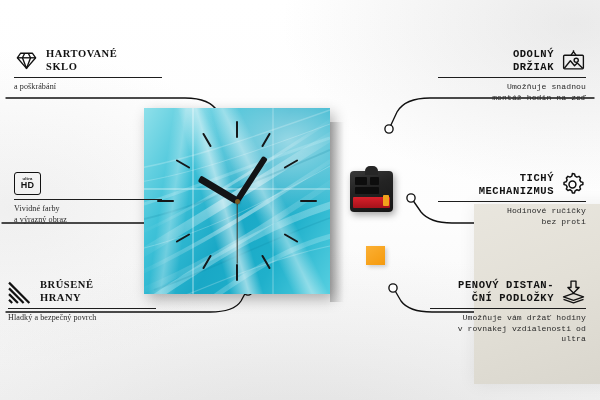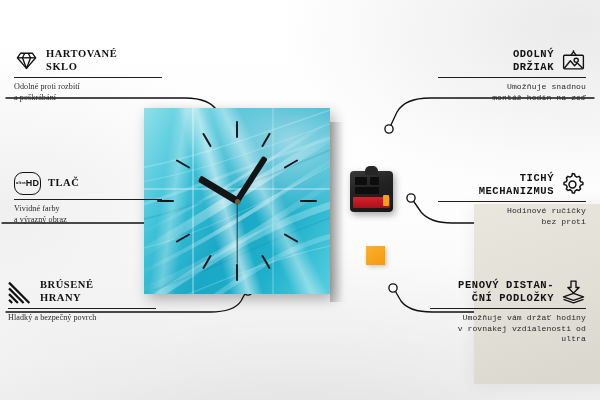--- a/index.html
+++ b/index.html
@@ -63,22 +63,22 @@
 
   
   .feat{position:absolute;width:148px;}
   .feat .head{display:flex;align-items:center;gap:7px;}
   .feat.right .head{flex-direction:row-reverse;}
   .feat .ttl{font-weight:bold;font-size:10.5px;letter-spacing:.55px;color:#121212;line-height:12.5px;text-transform:uppercase;}
   .feat .rule{height:1px;background:#1d1d1d;margin:4px 0 4px;}
   .feat .sub{font-size:8.1px;color:#2a2a2a;line-height:10.6px;letter-spacing:.08px;}
   .feat.right .ttl,.feat.right .sub{text-align:right;font-family:Liberation Mono, monospace;}
   .ico{width:25px;height:25px;flex:0 0 25px;display:block;}
-  .hd-badge{flex:0 0 25px;width:25px;height:21px;border:1.4px solid #111;border-radius:9px;
-    display:flex;align-items:center;justify-content:center;line-height:1;text-align:center;}
+  .hd-badge{flex:0 0 25px;width:25px;height:21px;border:1.4px solid #111;border-radius:3px;
+    display:flex;flex-direction:column;align-items:center;justify-content:center;line-height:1;text-align:center;}
   .hd-badge .u{font-size:4.2px;font-weight:bold;letter-spacing:.2px;color:#111;font-family:"Liberation Sans",sans-serif;}
   .hd-badge .h{font-size:9px;font-weight:bold;letter-spacing:.2px;color:#111;font-family:"Liberation Sans",sans-serif;}
 </style>
 </head>
 <body>
 
 <div id="stage">
   <div class="bg-wash"></div>
 
   <svg id="wires" viewBox="0 0 600 400">
@@ -193,32 +193,30 @@
           <path d="M3.2,9.4 L20.8,9.4"></path>
           <path d="M8.1,9.4 L12,19.6 L15.9,9.4 L13.7,5 M10.3,5 L8.1,9.4"></path>
         </g>
       </svg>
       <div>
         <div class="ttl">HARTOVANÉ</div>
         <div class="ttl">SKLO</div>
       </div>
     </div>
     <div class="rule"></div>
-    <div class="sub">Odolné proti rozbití</div>
     <div class="sub">a poškrábání</div>
   </div>
 
   <div class="feat left" style="left:14px;top:172px;">
     <div class="head">
       <div class="hd-badge">
         <span class="u">ultra</span>
         <span class="h">HD</span>
       </div>
       <div>
-        <div class="ttl">TLAČ</div>
       </div>
     </div>
     <div class="rule"></div>
     <div class="sub">Vividné farby</div>
     <div class="sub">a výrazný obraz</div>
   </div>
 
   <div class="feat left" style="left:8px;top:279px;">
     <div class="head">
       <svg class="ico" viewBox="0 0 24 24">

